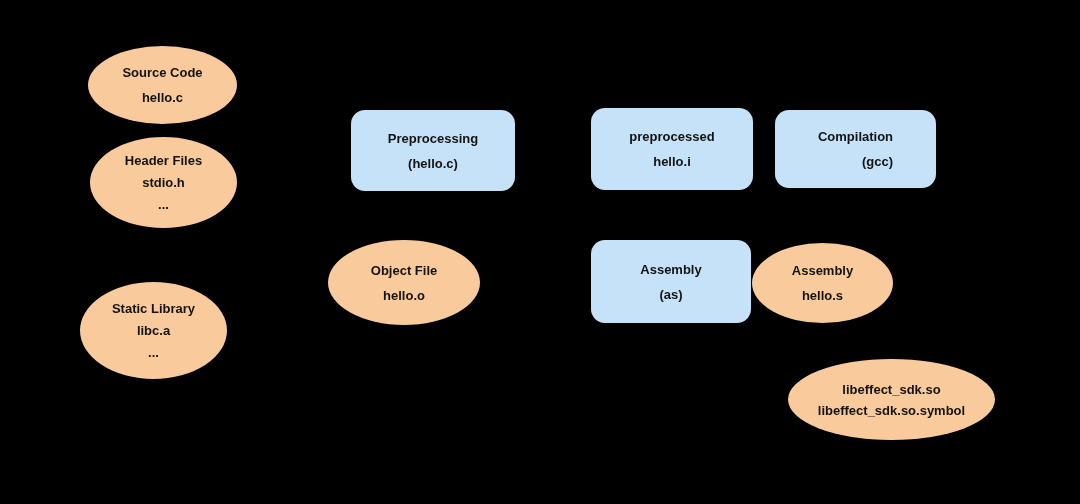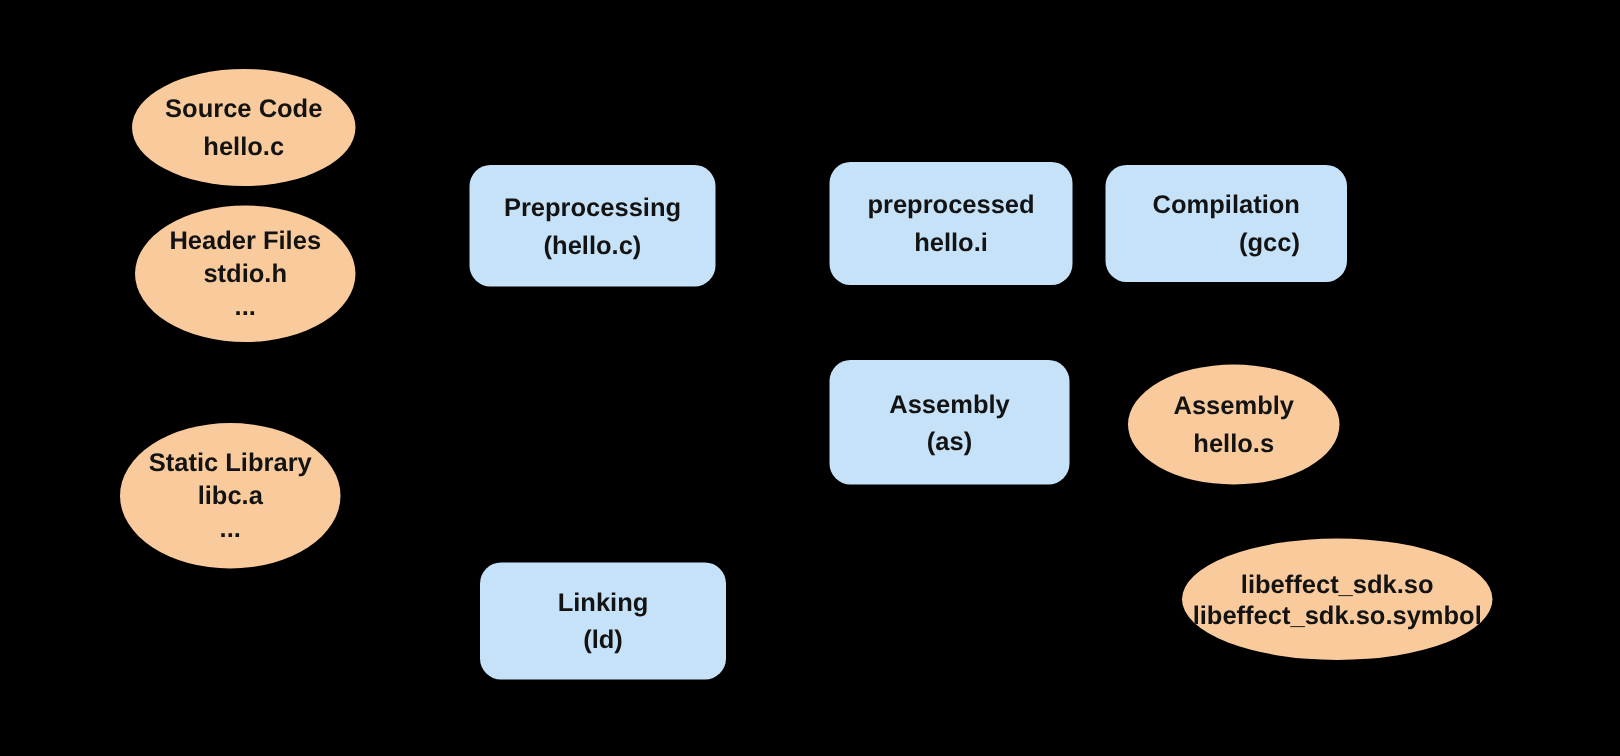--- a/index.html
+++ b/index.html
@@ -11,27 +11,27 @@
     overflow: hidden;
     font-family: "Liberation Sans", sans-serif;
   }
   .node {
     position: absolute;
     display: flex;
     align-items: center;
     justify-content: center;
     text-align: center;
     font-weight: bold;
-    font-size: 17px;
+    font-size: 13px;
     color: #131313;
     white-space: pre;
     overflow: hidden;
   }
   .file    { background: #F9CB9C; border-radius: 50%; }
-  .process { background: #C6E2F8; border-radius: 14px; }
+  .process { background: #C6E2F8; border-radius: 14px; margin-left: 38px; }
   .lh2 { line-height: 25px; }
   .lh3 { line-height: 22px; }
   .lh2t { line-height: 21px; }
 
   [data-name="node-source-code"]      { left: 88px;  top: 46px;  width: 149px; height: 78px; }
   [data-name="node-header-files"]     { left: 90px;  top: 137px; width: 147px; height: 91px; }
   [data-name="node-static-library"]   { left: 80px;  top: 282px; width: 147px; height: 97px; }
   [data-name="node-preprocessing"]    { left: 313px; top: 110px; width: 164px; height: 81px; }
   [data-name="node-preprocessed"]     { left: 553px; top: 108px; width: 162px; height: 82px; }
   [data-name="node-compilation"]      { left: 737px; top: 110px; width: 161px; height: 78px; text-align: right; }
@@ -56,23 +56,23 @@
 libc.a
 ...</div>
 
   <div class="node process lh2" data-name="node-preprocessing">Preprocessing
 (hello.c)</div>
   <div class="node process lh2" data-name="node-preprocessed">preprocessed
 hello.i</div>
   <div class="node process lh2" data-name="node-compilation">Compilation
 (gcc)</div>
 
+  <div class="node file lh2" data-name="node-object-file">Object File
+hello.o</div>
   <div class="node process lh2" data-name="node-assembly-process">Assembly
 (as)</div>
   <div class="node file lh2" data-name="node-assembly-file">Assembly
 hello.s</div>
 
-  <div class="node process lh2" data-name="node-linking">Linking
-(ld)</div>
   <div class="node file lh2t" data-name="node-libeffect-output">libeffect_sdk.so
 libeffect_sdk.so.symbol</div>
 
 </div>
 
 </body></html>

